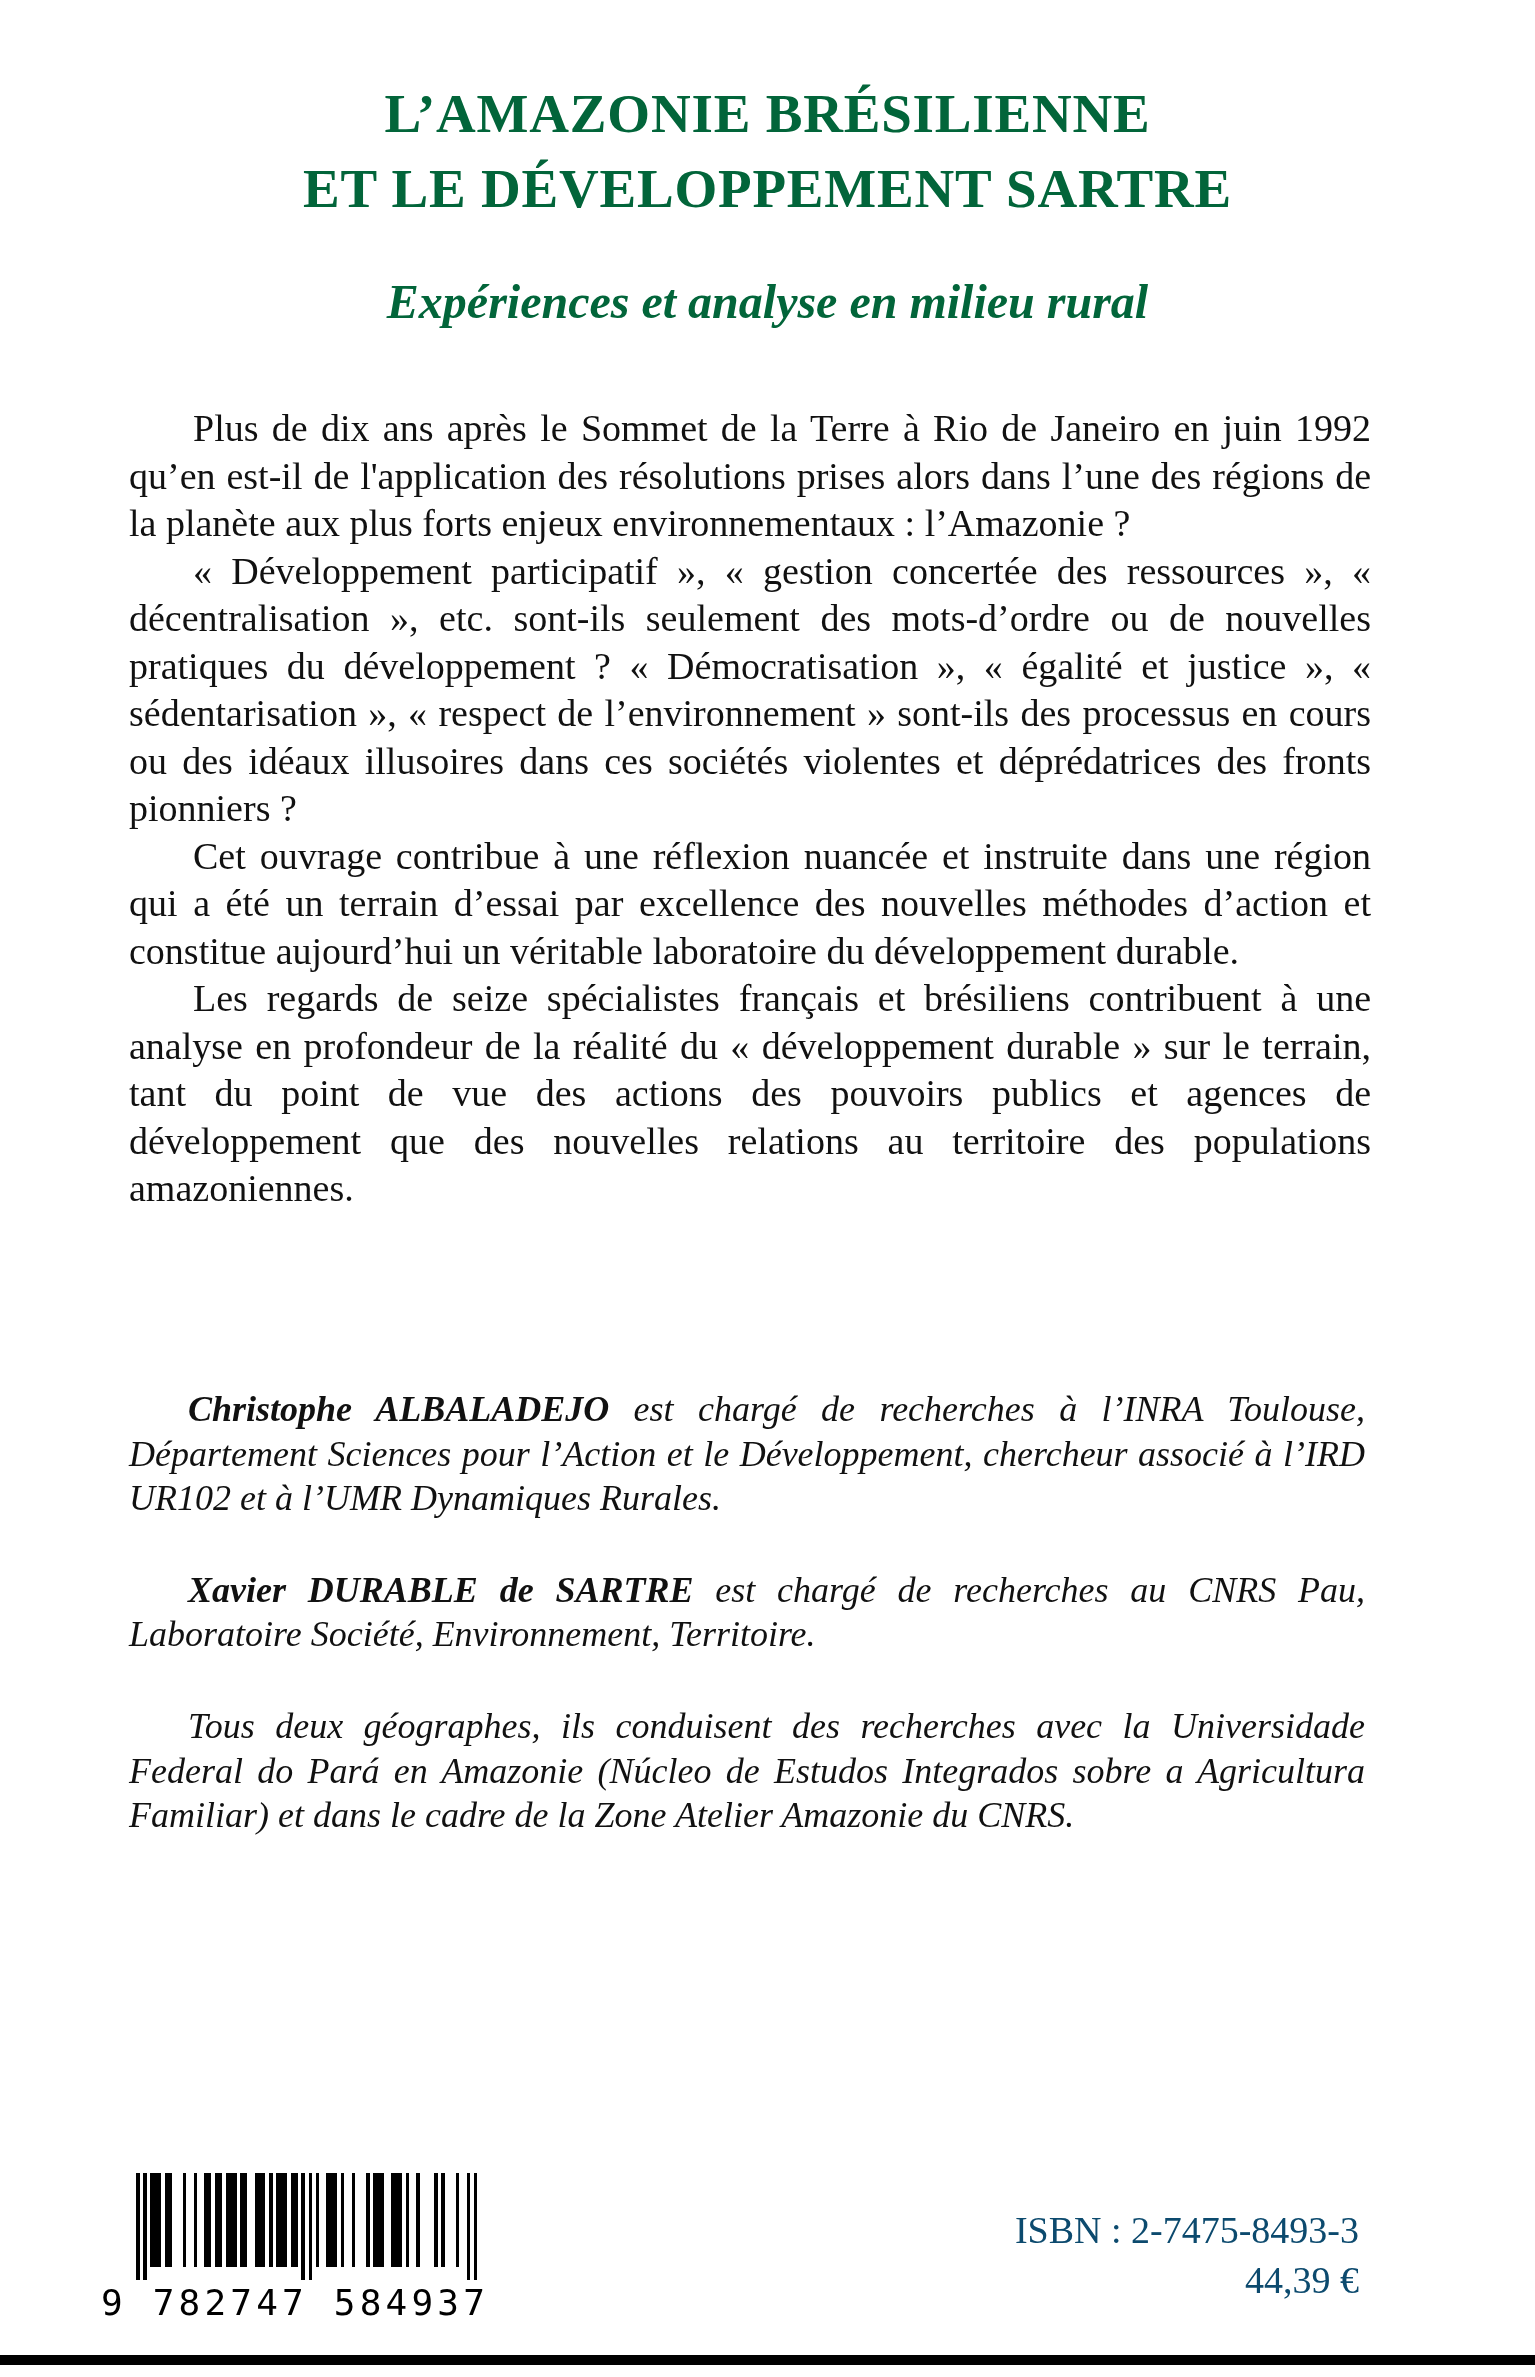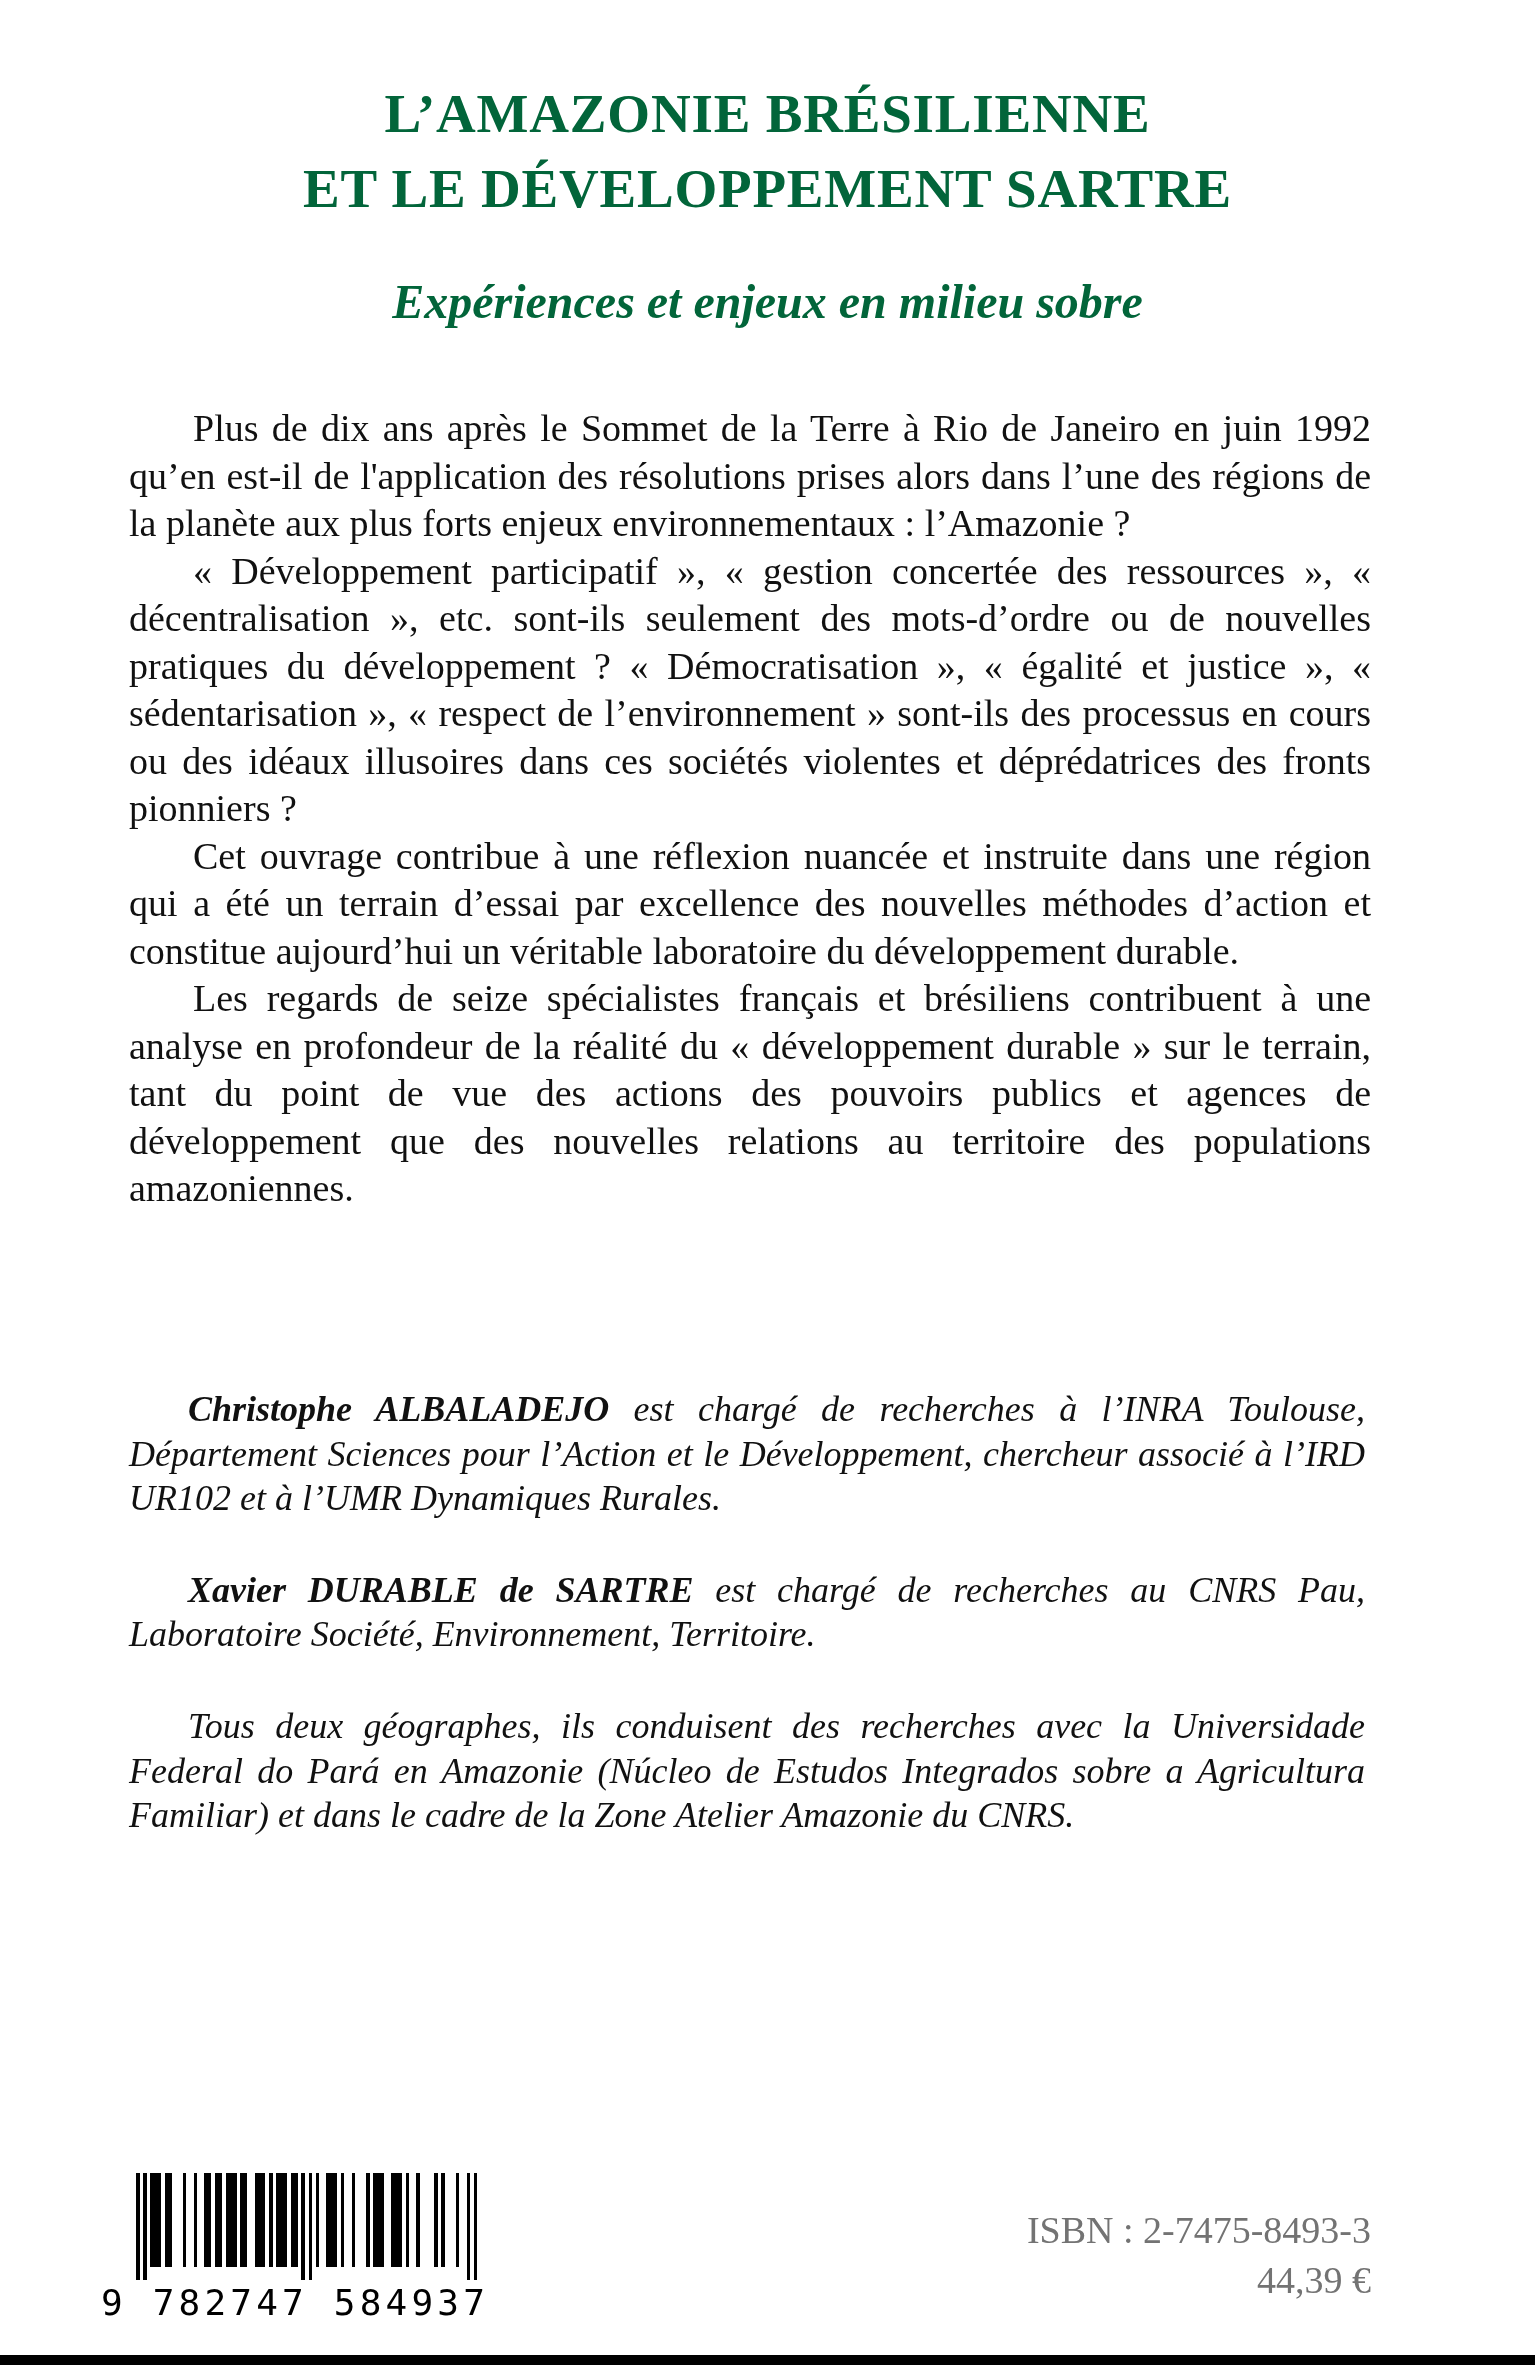--- a/index.html
+++ b/index.html
@@ -61,45 +61,45 @@
     margin-top: 0px;
     margin-left: -35px;
     color: #000000;
     font-family: "DejaVu Sans Mono", monospace;
     font-size: 36px;
     letter-spacing: 4.2px;
     white-space: pre;
   }
   .isbn-block {
     position: absolute;
-    right: 164px;
+    right: 176px;
     top: 2205px;
     text-align: right;
     font-size: 38px;
     line-height: 1.32;
-    color: #737373;
+    color: #0c4a6e;
   }
   .bottom-edge {
     position: absolute;
     left: 0; right: 0; bottom: 0;
     height: 10px;
     background: #000000;
   }
 </style>
 </head>
 <body>
 
 <div class="page">
 
   <header class="book-header">
     <h1 class="title">
       <span class="line">L’AMAZONIE BRÉSILIENNE</span>
       <span class="line">ET LE DÉVELOPPEMENT SARTRE</span>
     </h1>
-    <h2 class="subtitle">Expériences et enjeux en milieu sobre</h2>
+    <h2 class="subtitle">Expériences et analyse en milieu rural</h2>
   </header>
 
   <section class="synopsis">
     <p>Plus de dix ans après le Sommet de la Terre à Rio de Janeiro en juin 1992 qu’en est-il de l'application des résolutions prises alors dans l’une des régions de la planète aux plus forts enjeux environnementaux : l’Amazonie ?</p>
     <p>« Développement participatif », « gestion concertée des ressources », « décentralisation », etc. sont-ils seulement des mots-d’ordre ou de nouvelles pratiques du développement ? « Démocratisation », « égalité et justice », « sédentarisation », « respect de l’environnement » sont-ils des processus en cours ou des idéaux illusoires dans ces sociétés violentes et déprédatrices des fronts pionniers ?</p>
     <p>Cet ouvrage contribue à une réflexion nuancée et instruite dans une région qui a été un terrain d’essai par excellence des nouvelles méthodes d’action et constitue aujourd’hui un véritable laboratoire du développement durable.</p>
     <p>Les regards de seize spécialistes français et brésiliens contribuent à une analyse en profondeur de la réalité du « développement durable » sur le terrain, tant du point de vue des actions des pouvoirs publics et agences de développement que des nouvelles relations au territoire des populations amazoniennes.</p>
   </section>
 
   <section class="bios">

